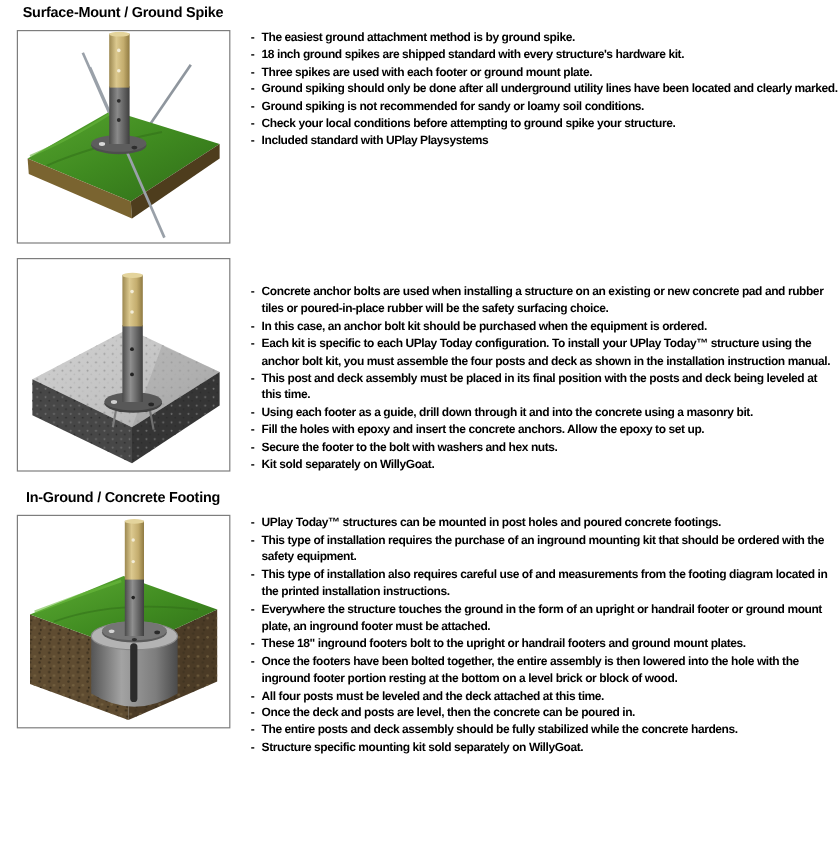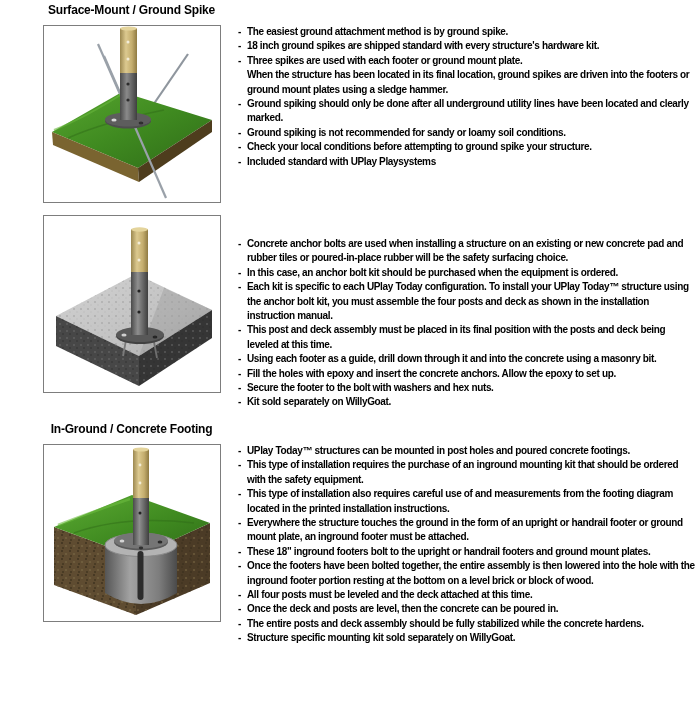--- a/index.html
+++ b/index.html
@@ -6,21 +6,21 @@
   body {
     width:700px; height:706px; overflow:hidden;
     font-family:"Liberation Sans", sans-serif; color:#000;
   }
   .page { width:700px; height:706px; box-sizing:border-box; padding-top:3px; }
   .doc-title {
     text-align:center; font-size:13.5px; font-weight:bold;
     letter-spacing:0.3px; margin:2px 0 11px 0;
   }
   .section { display:flex; align-items:flex-start; margin-bottom:12px; }
-  .leftcol { flex:0 0 205px; width:205px;padding-left:29px; }
+  .leftcol { flex:0 0 205px; width:205px; }
   .sec-heading {
     text-align:center; font-weight:bold; font-size:12px;
     letter-spacing:-0.2px; margin:0 0 8px 0; line-height:14px;
   }
   .imgbox {
     width:176px; height:176px; border:1px solid #7d7d7d;
     margin:0 auto; background:#fff; overflow:hidden;
   }
   .imgbox svg { display:block; width:176px; height:176px; }
   .rightcol { flex:1 1 auto; padding:22px 1px 0 4px; min-width:0; }
@@ -97,21 +97,20 @@
         <div class="bullet">
           <span class="dash">-</span>
           <div class="btext">
             <div>18 inch ground spikes are shipped standard with every structure's hardware kit.</div>
           </div>
         </div>
         <div class="bullet">
           <span class="dash">-</span>
           <div class="btext">
             <div>Three spikes are used with each footer or ground mount plate.</div>
-            <div>When the structure has been located in its final location, ground spikes are driven into the footers or ground mount plates using a sledge hammer.</div>
           </div>
         </div>
         <div class="bullet">
           <span class="dash">-</span>
           <div class="btext">
             <div>Ground spiking should only be done after all underground utility lines have been located and clearly marked.</div>
           </div>
         </div>
         <div class="bullet">
           <span class="dash">-</span>

